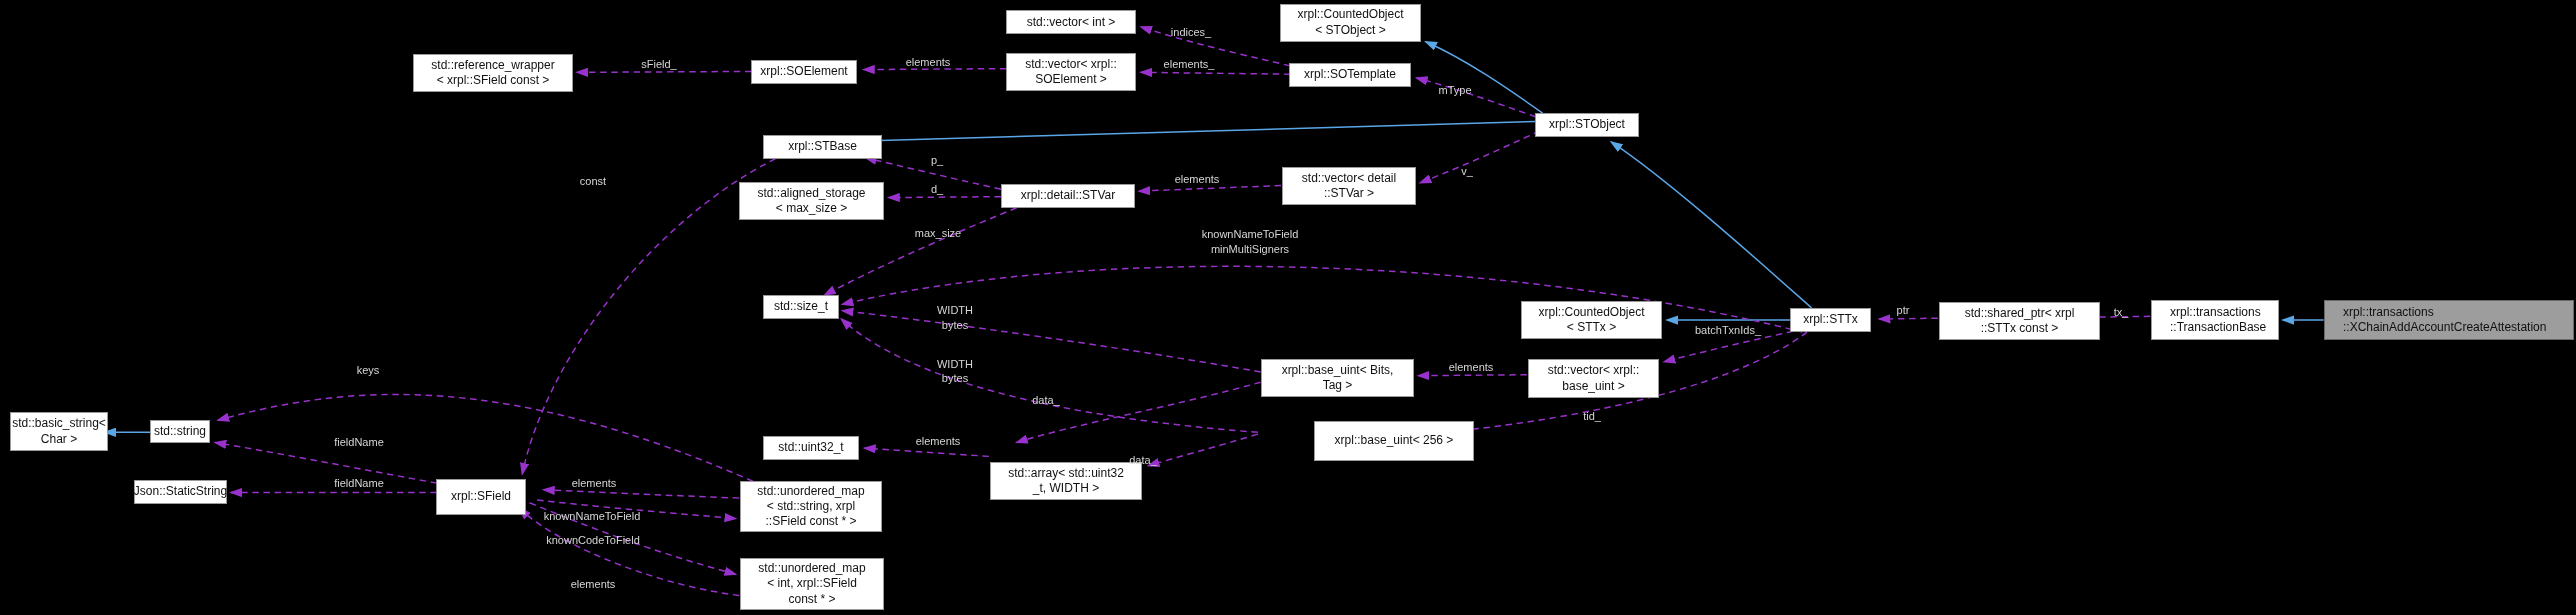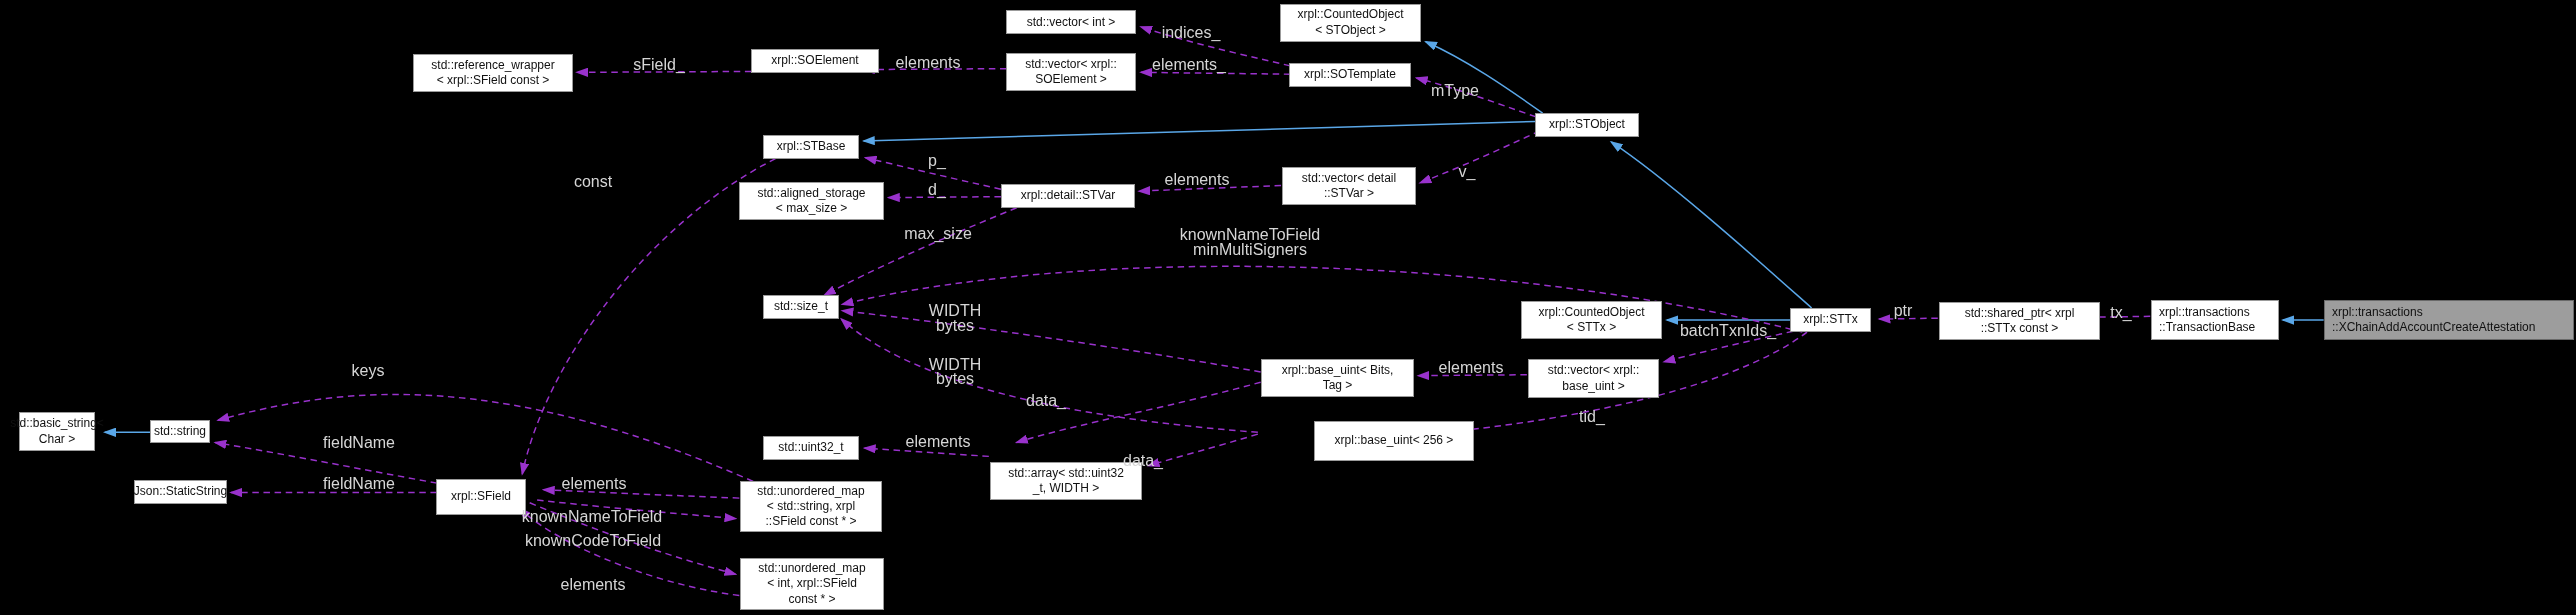--- a/index.html
+++ b/index.html
@@ -3,22 +3,22 @@
 <meta charset="utf-8">
 <style>
   html,body{margin:0;padding:0;background:#000;}
   #canvas{position:relative;width:2576px;height:615px;background:#000;overflow:hidden;
           font-family:"Liberation Sans","DejaVu Sans",sans-serif;}
   #edges{position:absolute;left:0;top:0;width:2576px;height:615px;}
   .node{position:absolute;box-sizing:border-box;background:#ffffff;border:1.4px solid #9b9b9b;
         color:#111;display:flex;flex-direction:column;justify-content:center;align-items:center;
         font-size:12px;line-height:15.3px;white-space:nowrap;text-align:center;}
   .node.main{background:#9d9d9d;border-color:#696969;}
-  .node.align-left{align-items:flex-start;padding-left:7px;text-align:left;}
-  .elabel{position:absolute;color:#d6d6d6;font-size:16px;line-height:13px;white-space:nowrap;
+  .node.align-left{align-items:flex-start;padding-left:18px;text-align:left;}
+  .elabel{position:absolute;color:#d6d6d6;font-size:11px;line-height:13px;white-space:nowrap;
           transform:translate(-50%,-50%);}
 </style>
 </head>
 <body>
 
 <div id="canvas">
 
   <svg id="edges" viewBox="0 0 2777 663" xmlns="http://www.w3.org/2000/svg">
     <defs>
       <marker id="aP" markerUnits="userSpaceOnUse" markerWidth="14" markerHeight="10" refX="12" refY="5" orient="auto">
@@ -66,41 +66,41 @@
       <path d="M 1066 492 L 932 483" marker-end="url(#aP)"></path>
       <path d="M 1359 412 C 1270 437 1160 457 1096 477" marker-end="url(#aP)"></path>
       <path d="M 1356 468 C 1310 482 1272 492 1238 502" marker-end="url(#aP)"></path>
     </g>
   </svg>
 
   <div class="node" style="left:413px;top:54px;width:160px;height:38px">
       <span>std::reference_wrapper</span>
       <span>&lt; xrpl::SField const &gt;</span>
     </div>
-  <div class="node" style="left:751px;top:49px;width:128px;height:24px">
+  <div class="node" style="left:751px;top:60px;width:106px;height:24px">
       <span>xrpl::SOElement</span>
     </div>
   <div class="node" style="left:1006px;top:53px;width:130px;height:38px">
       <span>std::vector&lt; xrpl::</span>
       <span>SOElement &gt;</span>
     </div>
   <div class="node" style="left:1006px;top:10.2px;width:130px;height:24px">
       <span>std::vector&lt; int &gt;</span>
     </div>
   <div class="node" style="left:1280px;top:3.7px;width:141px;height:38px">
       <span>xrpl::CountedObject</span>
       <span>&lt; STObject &gt;</span>
     </div>
   <div class="node" style="left:1289px;top:63px;width:122px;height:24px">
       <span>xrpl::SOTemplate</span>
     </div>
   <div class="node" style="left:1535px;top:113px;width:104px;height:24px">
       <span>xrpl::STObject</span>
     </div>
-  <div class="node" style="left:763px;top:135px;width:96px;height:24px">
+  <div class="node" style="left:763px;top:135px;width:119px;height:24px">
       <span>xrpl::STBase</span>
     </div>
   <div class="node" style="left:739px;top:182px;width:145px;height:38px">
       <span>std::aligned_storage</span>
       <span>&lt; max_size &gt;</span>
     </div>
   <div class="node" style="left:1001px;top:184px;width:134px;height:24px">
       <span>xrpl::detail::STVar</span>
     </div>
   <div class="node" style="left:1282px;top:167px;width:134px;height:38px">
@@ -140,21 +140,21 @@
       <span>::STTx const &gt;</span>
     </div>
   <div class="node align-left" style="left:2151px;top:300px;width:128px;height:40px">
       <span>xrpl::transactions</span>
       <span>::TransactionBase</span>
     </div>
   <div class="node main align-left" style="left:2324px;top:300px;width:250px;height:40px">
       <span>xrpl::transactions</span>
       <span>::XChainAddAccountCreateAttestation</span>
     </div>
-  <div class="node" style="left:19px;top:412px;width:76px;height:39px">
+  <div class="node" style="left:10px;top:412px;width:98px;height:39px">
       <span>std::basic_string&lt;</span>
       <span>Char &gt;</span>
     </div>
   <div class="node" style="left:150px;top:420px;width:60px;height:23px">
       <span>std::string</span>
     </div>
   <div class="node" style="left:134px;top:480px;width:93px;height:24px">
       <span>Json::StaticString</span>
     </div>
   <div class="node" style="left:436px;top:479px;width:90px;height:36px">

